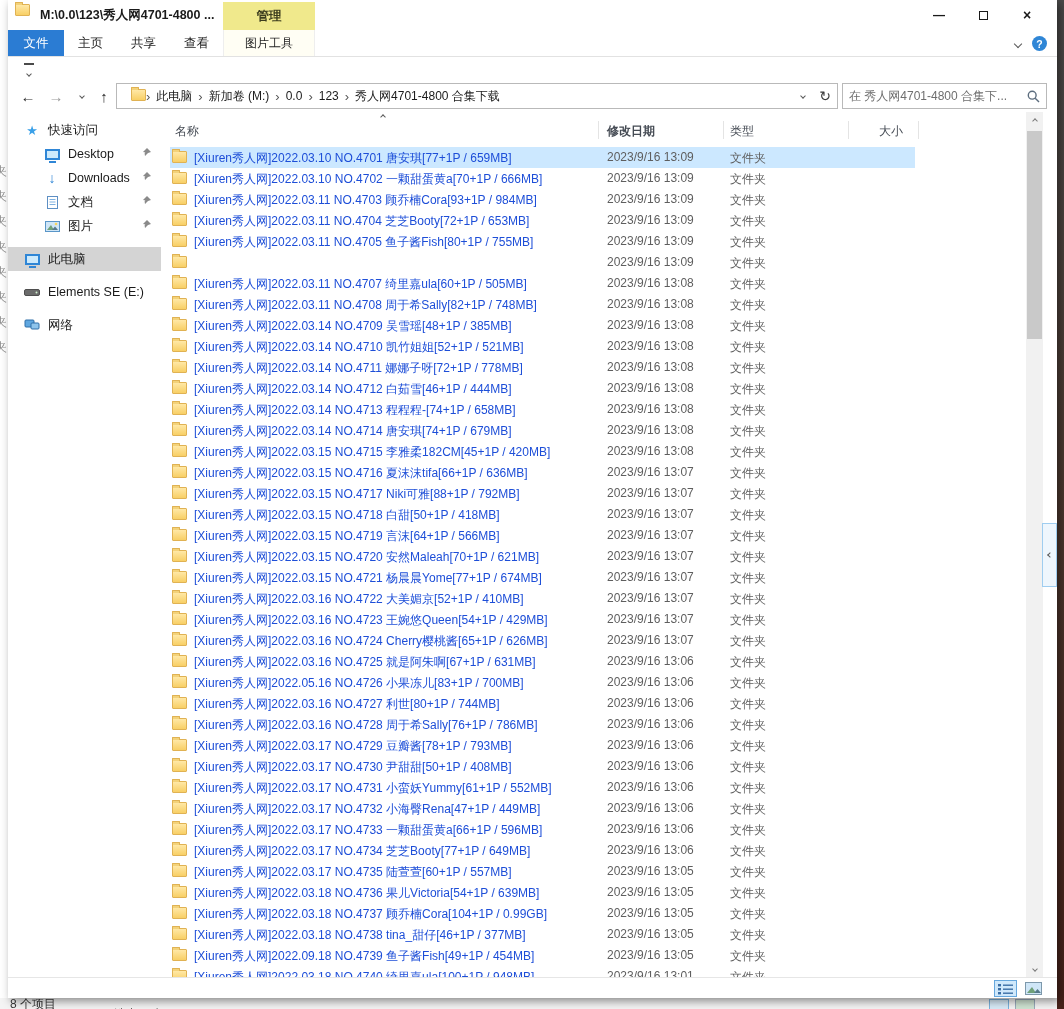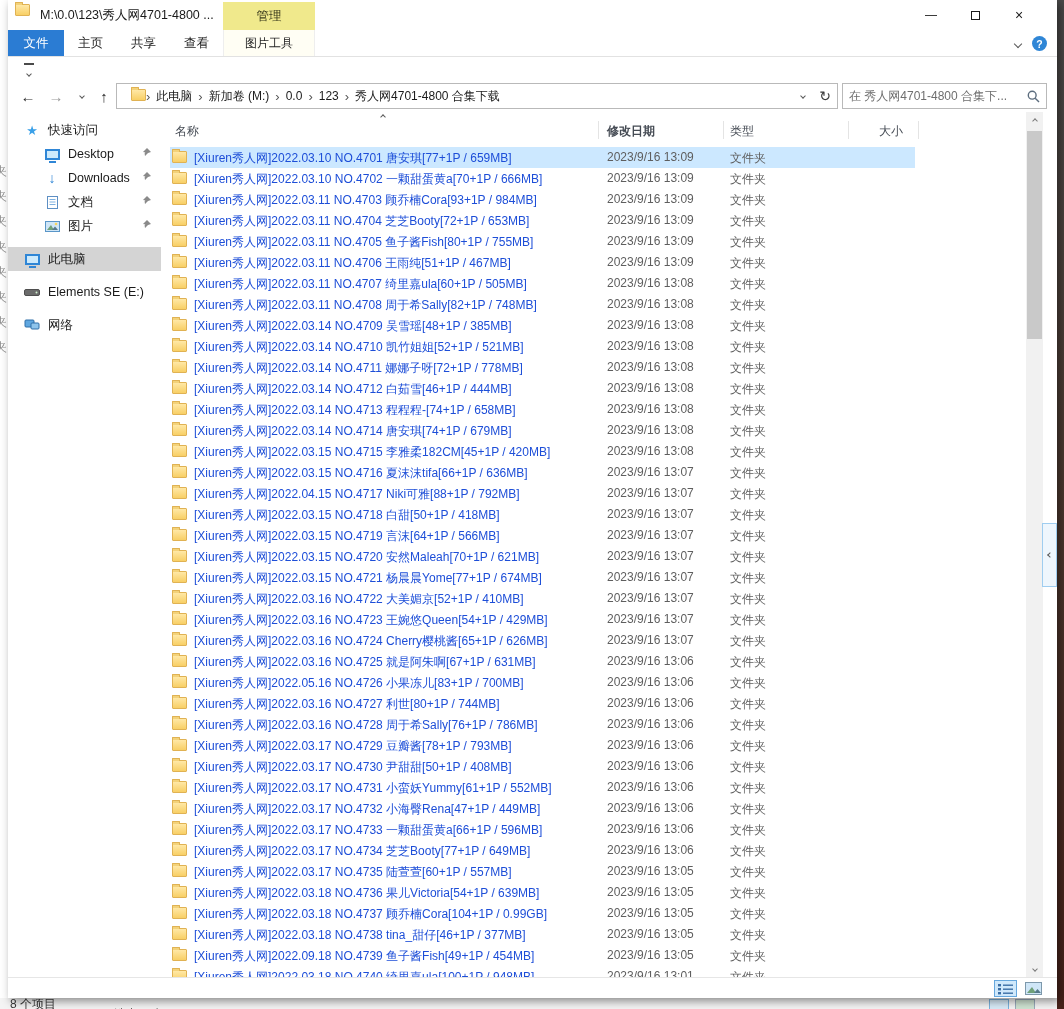--- a/index.html
+++ b/index.html
@@ -14,21 +14,21 @@
   .behind-status { position:absolute; left:0; bottom:0; width:1057px; height:11px; background:#f4f4f4; overflow:hidden; }
   .behind-status .bs-text { position:absolute; left:10px; top:0; font-size:12px; line-height:13px; color:#3a3a3a; }
   .bg-toggle { position:absolute; top:1px; width:20px; height:14px; border:1px solid #79b2de; background:#d8ebf8; }
   .bg-toggle.t1 { right:48px; } .bg-toggle.t2 { right:22px; background:#cfe3d2; border-color:#9ab; }
 
   
   .window { position:absolute; left:8px; top:0; width:1049px; height:998px; background:#fff;
     box-shadow:3px 3px 9px rgba(0,0,0,.45); font-size:12px; color:#1a1a1a; }
 
   
-  .titlebar { position:absolute; top:0; left:0; right:12px; height:30px; background:#fff; }
+  .titlebar { position:absolute; top:0; left:0; right:4px; height:30px; background:#fff;font-weight:bold; }
   .t-folder { position:absolute; left:9px; top:8px; }
   .t-text { position:absolute; left:32px; top:0; line-height:30px; font-size:12.5px; color:#1a1a1a; white-space:nowrap; }
   .manage { position:absolute; left:215px; top:2px; width:92px; height:28px; background:#f0e98c;
     display:flex; align-items:center; justify-content:center; font-size:12.5px; color:#3c3c1e; }
   .win-btns { position:absolute; right:4px; top:0; height:30px; display:flex; }
   .wb { width:44px; height:30px; display:flex; align-items:center; justify-content:center; font-size:12px; color:#1a1a1a; }
   .wb.max span { display:block; width:9px; height:9px; border:1px solid #1a1a1a; }
   .wb.close { font-size:14px; }
 
   
@@ -333,21 +333,20 @@
         <div class="row">
 
     <span class="f-ic"></span>
     <span class="c-name">[Xiuren秀人网]2022.03.11 NO.4705 鱼子酱Fish[80+1P / 755MB]</span>
     <span class="c-date">2023/9/16 13:09</span>
     <span class="c-type">文件夹</span>
   </div>
         <div class="row">
 
     <span class="f-ic"></span>
-    <span class="c-name">[Xiuren秀人网]2022.03.11 NO.4706 王雨纯[51+1P / 467MB]</span>
     <span class="c-date">2023/9/16 13:09</span>
     <span class="c-type">文件夹</span>
   </div>
         <div class="row">
 
     <span class="f-ic"></span>
     <span class="c-name">[Xiuren秀人网]2022.03.11 NO.4707 绮里嘉ula[60+1P / 505MB]</span>
     <span class="c-date">2023/9/16 13:08</span>
     <span class="c-type">文件夹</span>
   </div>
@@ -410,21 +409,21 @@
         <div class="row">
 
     <span class="f-ic"></span>
     <span class="c-name">[Xiuren秀人网]2022.03.15 NO.4716 夏沫沫tifa[66+1P / 636MB]</span>
     <span class="c-date">2023/9/16 13:07</span>
     <span class="c-type">文件夹</span>
   </div>
         <div class="row">
 
     <span class="f-ic"></span>
-    <span class="c-name">[Xiuren秀人网]2022.04.15 NO.4717 Niki可雅[88+1P / 792MB]</span>
+    <span class="c-name">[Xiuren秀人网]2022.03.15 NO.4717 Niki可雅[88+1P / 792MB]</span>
     <span class="c-date">2023/9/16 13:07</span>
     <span class="c-type">文件夹</span>
   </div>
         <div class="row">
 
     <span class="f-ic"></span>
     <span class="c-name">[Xiuren秀人网]2022.03.15 NO.4718 白甜[50+1P / 418MB]</span>
     <span class="c-date">2023/9/16 13:07</span>
     <span class="c-type">文件夹</span>
   </div>

